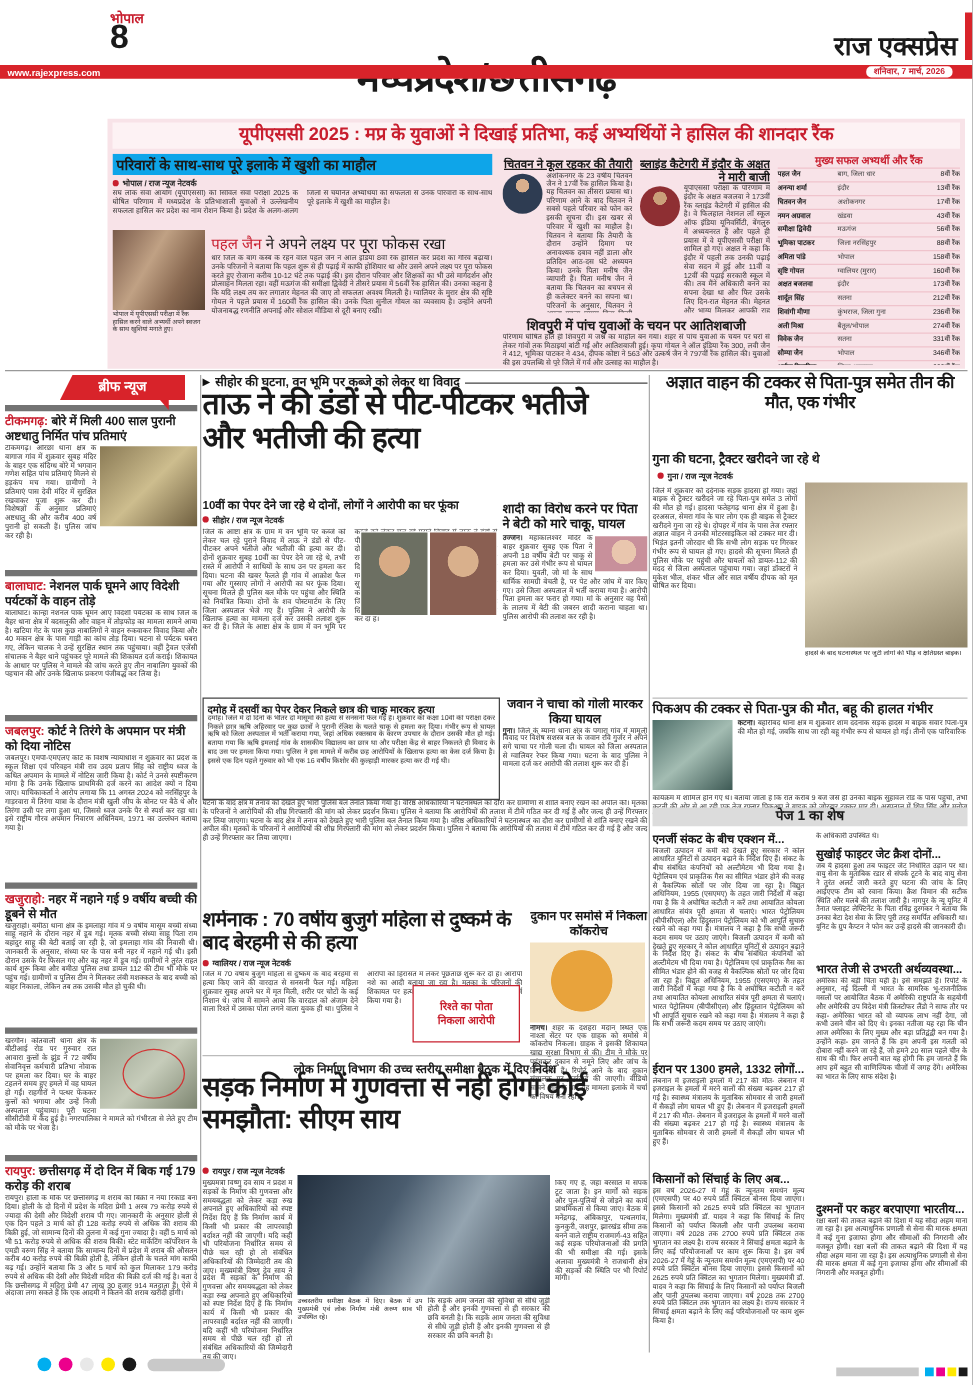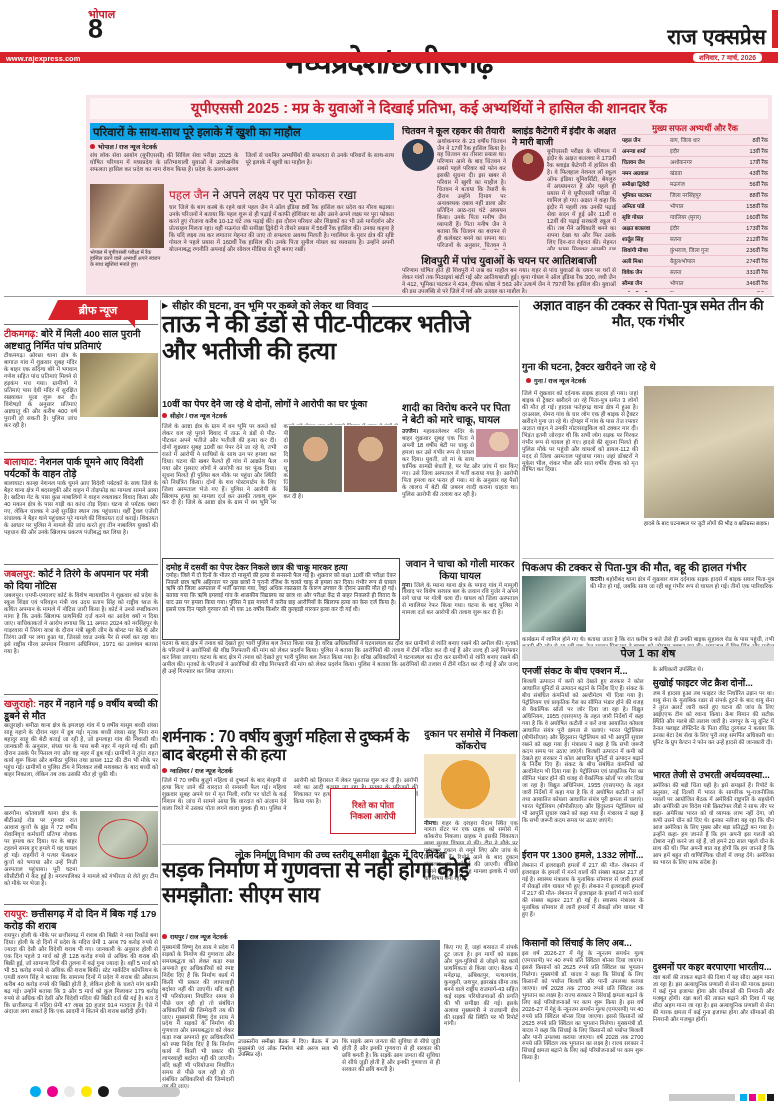--- a/index.html
+++ b/index.html
@@ -26,40 +26,40 @@
   .banner{left:4px;top:3px;width:678px;height:21px;background:#fdf2f4;text-align:center;
           font-size:14.5px;line-height:21px;color:#c81e2e;font-weight:bold;white-space:nowrap;overflow:hidden;}
   .lead-left{left:4px;top:28px;width:304px;height:168px;overflow:hidden;}
   .ll-h{font-size:11.5px;font-weight:bold;background:#0ea5e9;padding:1px 3px;margin-bottom:2px;}
   .cols2{column-count:2;column-gap:7px;}
   .lrow{display:flex;gap:5px;margin-top:2px;}
   .ph-family{width:74px;height:64px;background:linear-gradient(120deg,#7a5a4a,#c0a184 40%,#8a6a52 70%,#5d4433);}
   .lcap{font-size:5.1px;line-height:1.2;color:#333;margin-top:1px;}
   .pahal-h{font-size:12px;font-weight:normal;margin:2px 0 1px;}
   .mid{width:104px;height:128px;overflow:hidden;}
-  .mid-h{text-align:left;font-size:9.2px;font-weight:bold;line-height:1.15;margin-bottom:1px;}
+  .mid-h{text-align:right;font-size:9.2px;font-weight:bold;line-height:1.15;margin-bottom:1px;text-decoration:underline;}
   .circ{float:left;width:32px;height:32px;border-radius:50%;margin:1px 3px 1px 0;}
   .circ1{background:radial-gradient(circle at 50% 30%,#d9af8d 0 19%,#2e3c52 20%);}
   .circ2{background:radial-gradient(circle at 50% 30%,#caa07a 0 19%,#8e2f33 20%);}
   .shivpuri{left:316px;top:158px;width:214px;height:40px;overflow:hidden;}
   .shiv-h{text-align:center;font-size:10.3px;font-weight:bold;}
   .rtab{left:536px;top:27px;width:146px;height:170px;overflow:hidden;}
   .rtab-title{text-align:center;font-size:8.4px;font-weight:bold;color:#c81e2e;margin-bottom:1px;}
   .rrow{display:flex;font-size:5.5px;line-height:10px;border-top:1px solid #efc3cc;}
   .rrow .n{width:48px;font-weight:bold;}
   .rrow .p{flex:1;color:#444;}
   .rrow .r{width:33px;text-align:right;color:#222;}
   
   .brief{left:4px;top:300px;width:154px;height:784px;overflow:hidden;}
   .tab{position:relative;margin-left:44px;width:100px;height:20px;background:#d8232a;color:#fff;
        font-size:11px;font-weight:bold;text-align:center;line-height:20px;
        clip-path:polygon(10% 0,100% 0,100% 100%,0 100%);}
   .tabnotch{position:absolute;left:124px;top:20px;width:0;height:0;border-left:7px solid transparent;
        border-top:8px solid #d8232a;}
-  .bitem{border-top:1px solid #737373;padding-top:3px;margin-top:4px;overflow:hidden;}
+  .bitem{border-top:5px solid #737373;padding-top:3px;margin-top:4px;overflow:hidden;}
   .bitem:first-of-type{border-top:none;margin-top:8px;}
   .bi-h{font-size:9.6px;font-weight:bold;line-height:1.2;margin-bottom:1px;}
   .ph-statue{float:right;width:78px;height:64px;margin:1px 0 1px 3px;background:linear-gradient(135deg,#8a7a55,#cdbd8e 50%,#6f5f40);}
   .ph-dogs{float:right;width:78px;height:56px;margin:1px 0 1px 3px;position:relative;background:linear-gradient(135deg,#9aa390,#c6ccba 50%,#7d8570);}
   .ring{position:absolute;left:18px;top:8px;width:48px;height:38px;border:1.5px solid #d23333;border-radius:50%;}
   
   .center{left:162px;top:298px;width:356px;height:810px;}
   .kick{left:0;top:0;width:356px;display:flex;align-items:center;gap:4px;font-size:10px;font-weight:bold;}
   .kick .arr{color:#111;font-size:8px;}
   .kick .kline{flex:1;border-top:1.5px solid #444;margin-top:2px;}

